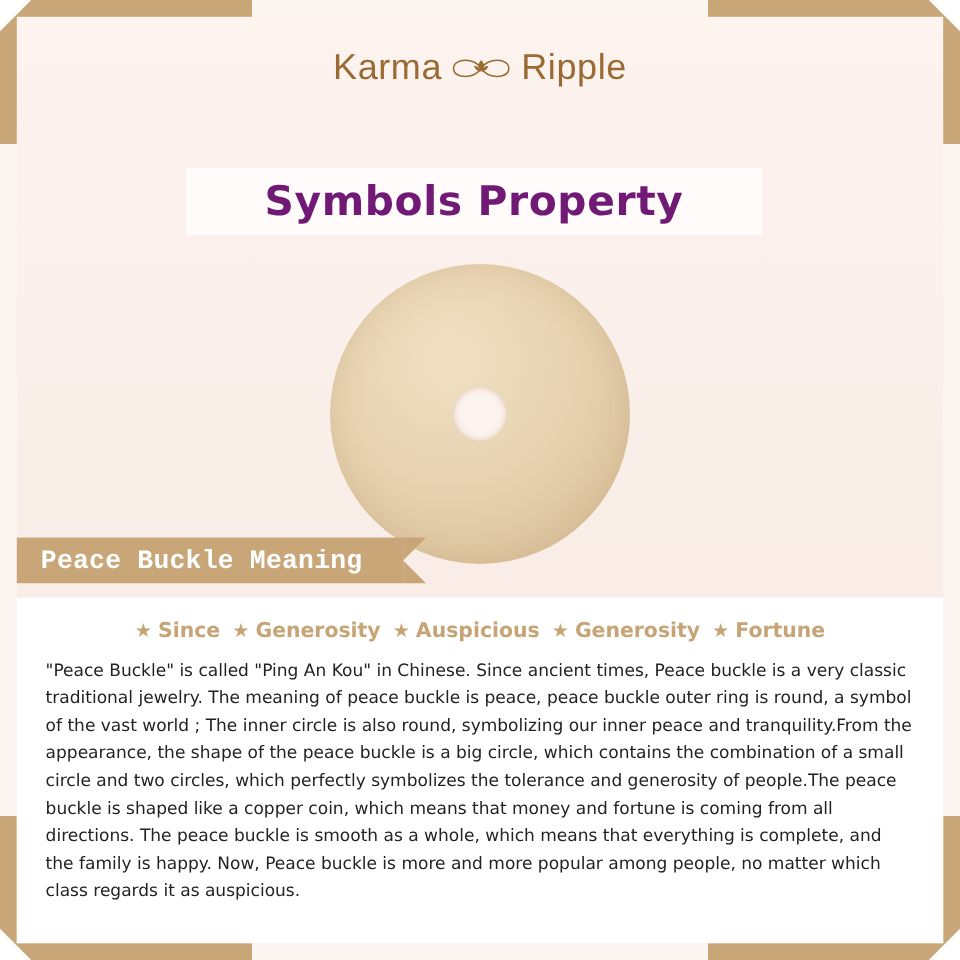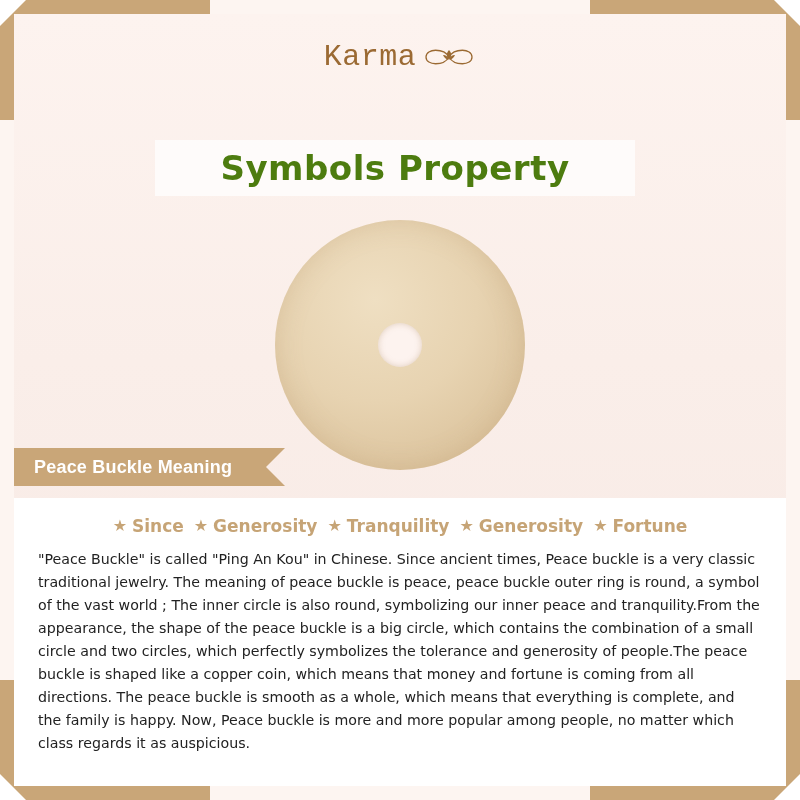--- a/index.html
+++ b/index.html
@@ -110,21 +110,21 @@
     position: absolute;
     left: 0; right: 0;
     top: 40px;
     text-align: center;
   }
   .logo-text {
     display: inline-flex;
     align-items: center;
     justify-content: center;
     gap: 6px;
-    font-family: Liberation Mono, monospace;
+    font-family: Liberation Sans, sans-serif;
     font-size: 30px;
     color: #9b6a33;
     letter-spacing: 0.5px;
   }
   .logo-text .lw { font-weight: 400; }
   .logo-mark {
     display: inline-block;
     width: 54px;
     height: 26px;
     position: relative;
@@ -140,21 +140,21 @@
     height: 56px;
     background: rgba(255,255,255,0.72);
     display: flex;
     align-items: center;
     justify-content: center;
   }
   .title-text {
     font-family: "DejaVu Sans", sans-serif;
     font-weight: bold;
     font-size: 34px;
-    color: #4d7c0f;
+    color: #701a75;
     letter-spacing: 0.5px;
   }
 
   
   .disc-area {
     position: absolute;
     left: 0; right: 0;
     top: 210px;
     height: 260px;
   }
@@ -188,22 +188,22 @@
     top: 448px;
     height: 38px;
     background: #c9a678;
     display: flex;
     align-items: center;
     padding-left: 20px;
     padding-right: 34px;
     z-index: 3;
   }
   .ribbon-text {
-    font-family: Liberation Sans, sans-serif;
-    font-size: 18px;
+    font-family: Liberation Mono, monospace;
+    font-size: 22px;
     font-weight: bold;
     color: #ffffff;
     letter-spacing: 0.2px;
   }
   .ribbon-tail {
     position: absolute;
     right: -19px;
     top: 0;
     width: 0; height: 0;
     border-top: 19px solid #c9a678;
@@ -278,20 +278,21 @@
     <div class="logo-text">
       <span class="lw">Karma</span>
       <span class="logo-mark">
         <svg width="54" height="26" viewBox="0 0 54 26">
           <path d="M27 13 C22 4, 4 4, 4 13 C4 22, 22 22, 27 13 C32 4, 50 4, 50 13 C50 22, 32 22, 27 13 Z" fill="none" stroke="#9b6a33" stroke-width="1.3"></path>
           <path d="M27 6 C24 9, 24 13, 27 15 C30 13, 30 9, 27 6 Z" fill="#9b6a33"></path>
           <path d="M21 11 C22 14, 25 16, 27 15.5 C26 12.5, 23.5 10.8, 21 11 Z" fill="#9b6a33"></path>
           <path d="M33 11 C32 14, 29 16, 27 15.5 C28 12.5, 30.5 10.8, 33 11 Z" fill="#9b6a33"></path>
         </svg>
       </span>
+      <span class="lw">Ripple</span>
     </div>
   </div>
 
   <div class="title-band">
     <div class="title-text">Symbols Property</div>
   </div>
 
   <div class="disc-area">
     <div class="disc">
       <div class="disc-hole"></div>
@@ -308,21 +309,21 @@
       <span class="kw">
         <span class="star">★</span>
         <span>Since</span>
       </span>
       <span class="kw">
         <span class="star">★</span>
         <span>Generosity</span>
       </span>
       <span class="kw">
         <span class="star">★</span>
-        <span>Tranquility</span>
+        <span>Auspicious</span>
       </span>
       <span class="kw">
         <span class="star">★</span>
         <span>Generosity</span>
       </span>
       <span class="kw">
         <span class="star">★</span>
         <span>Fortune</span>
       </span>
     </div>

